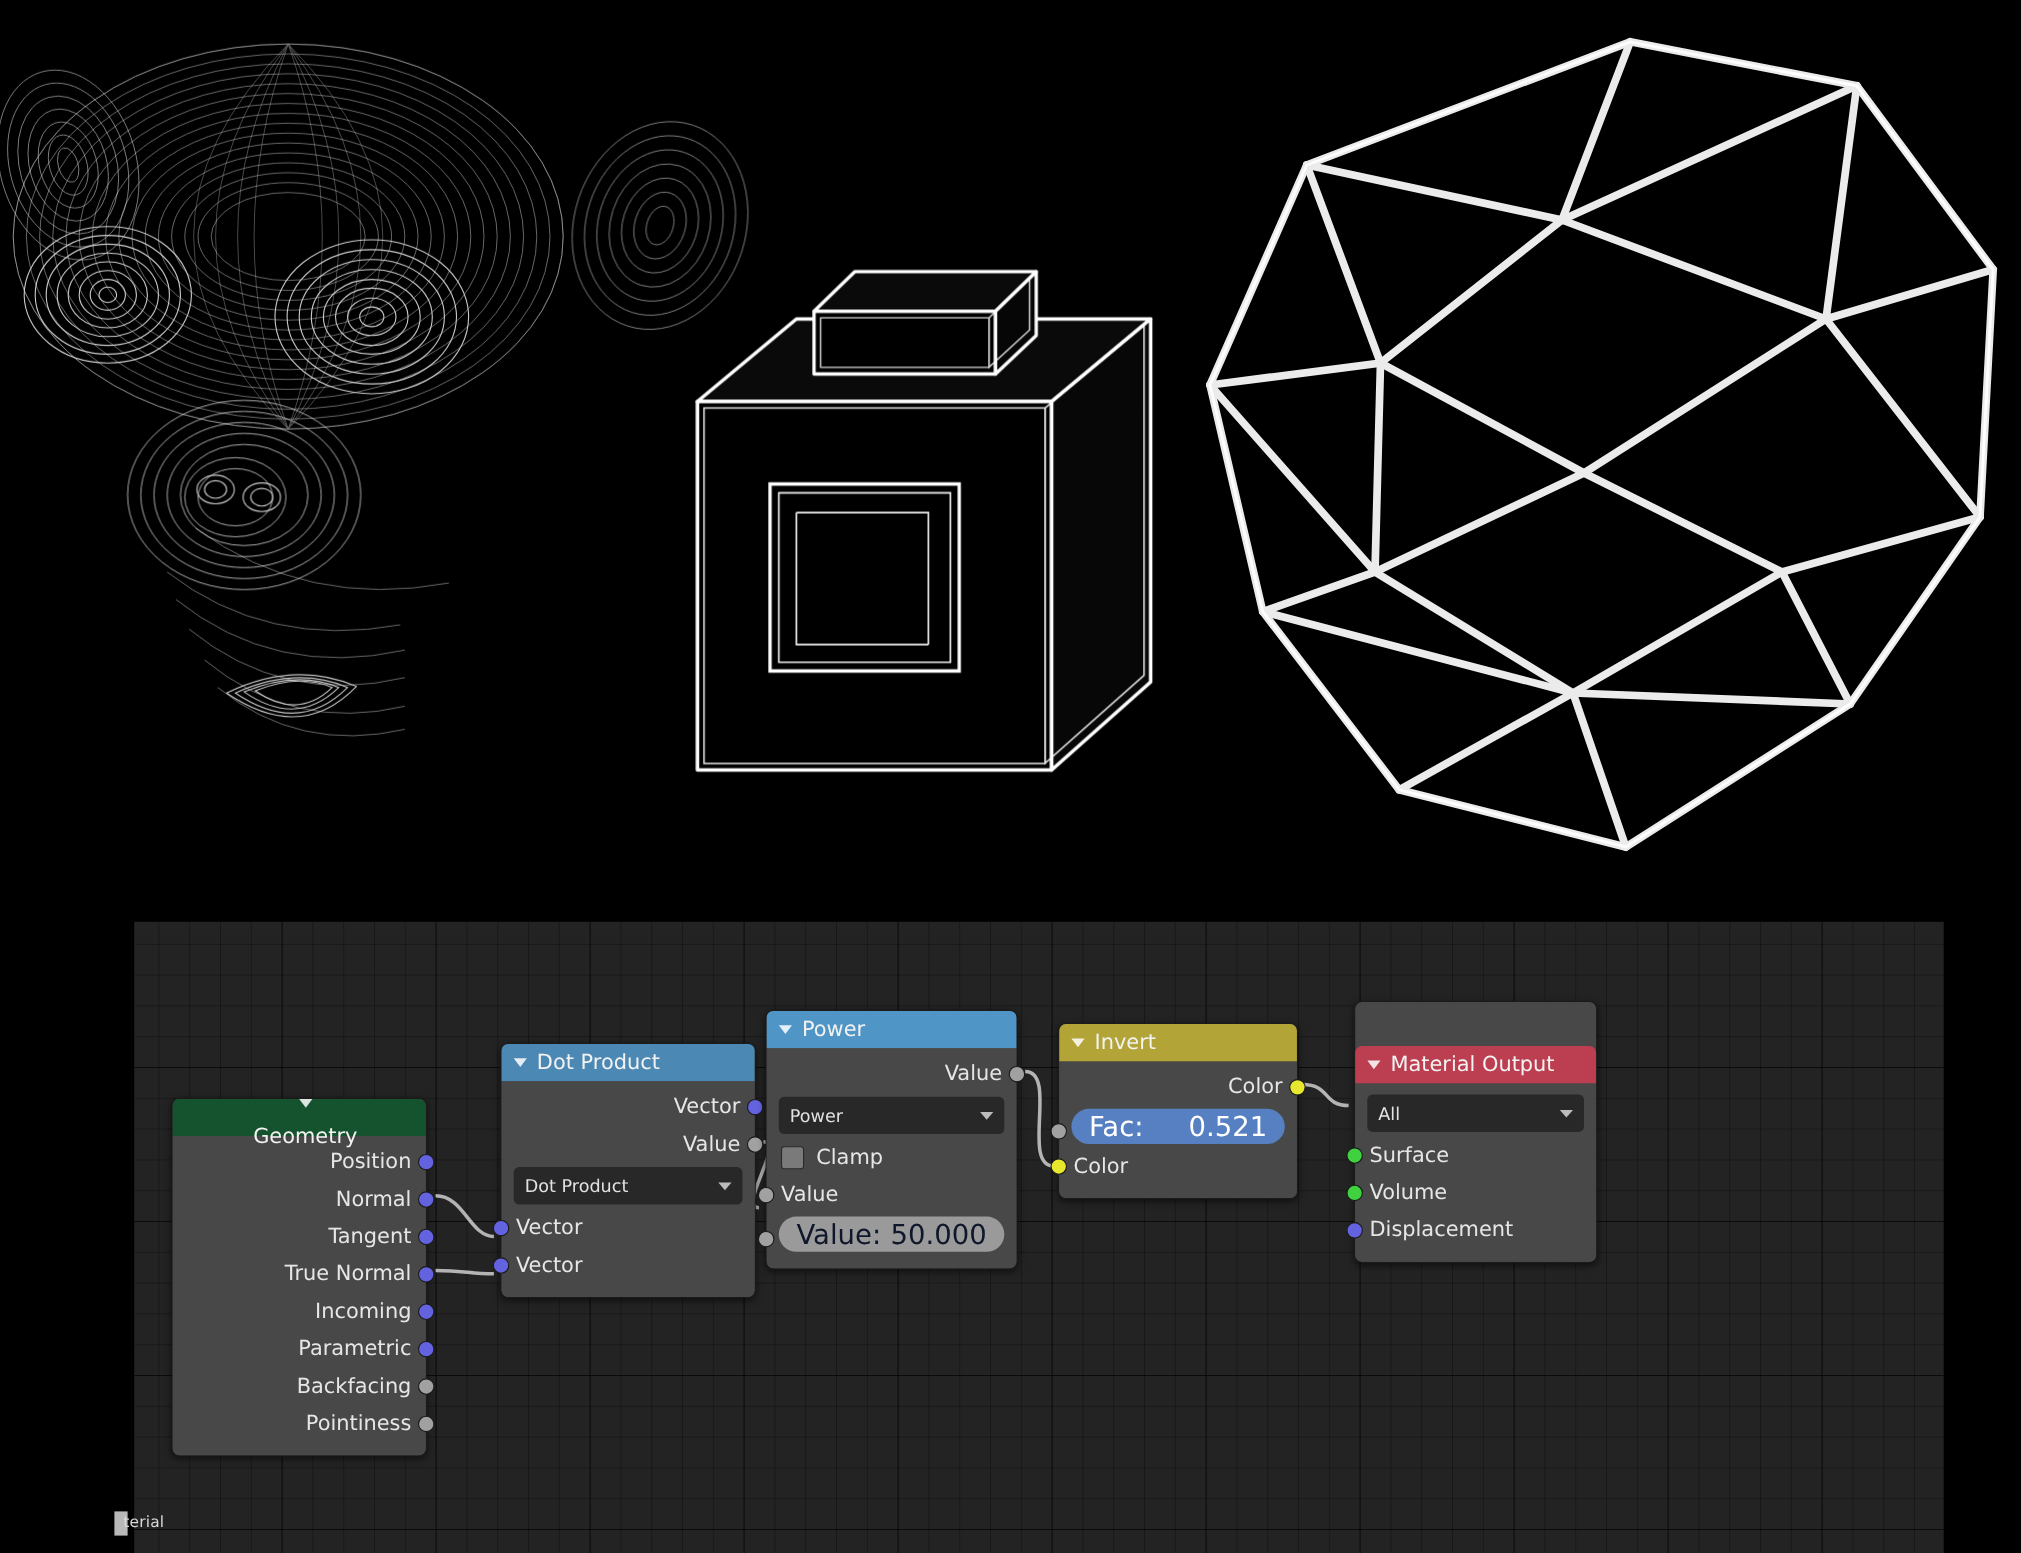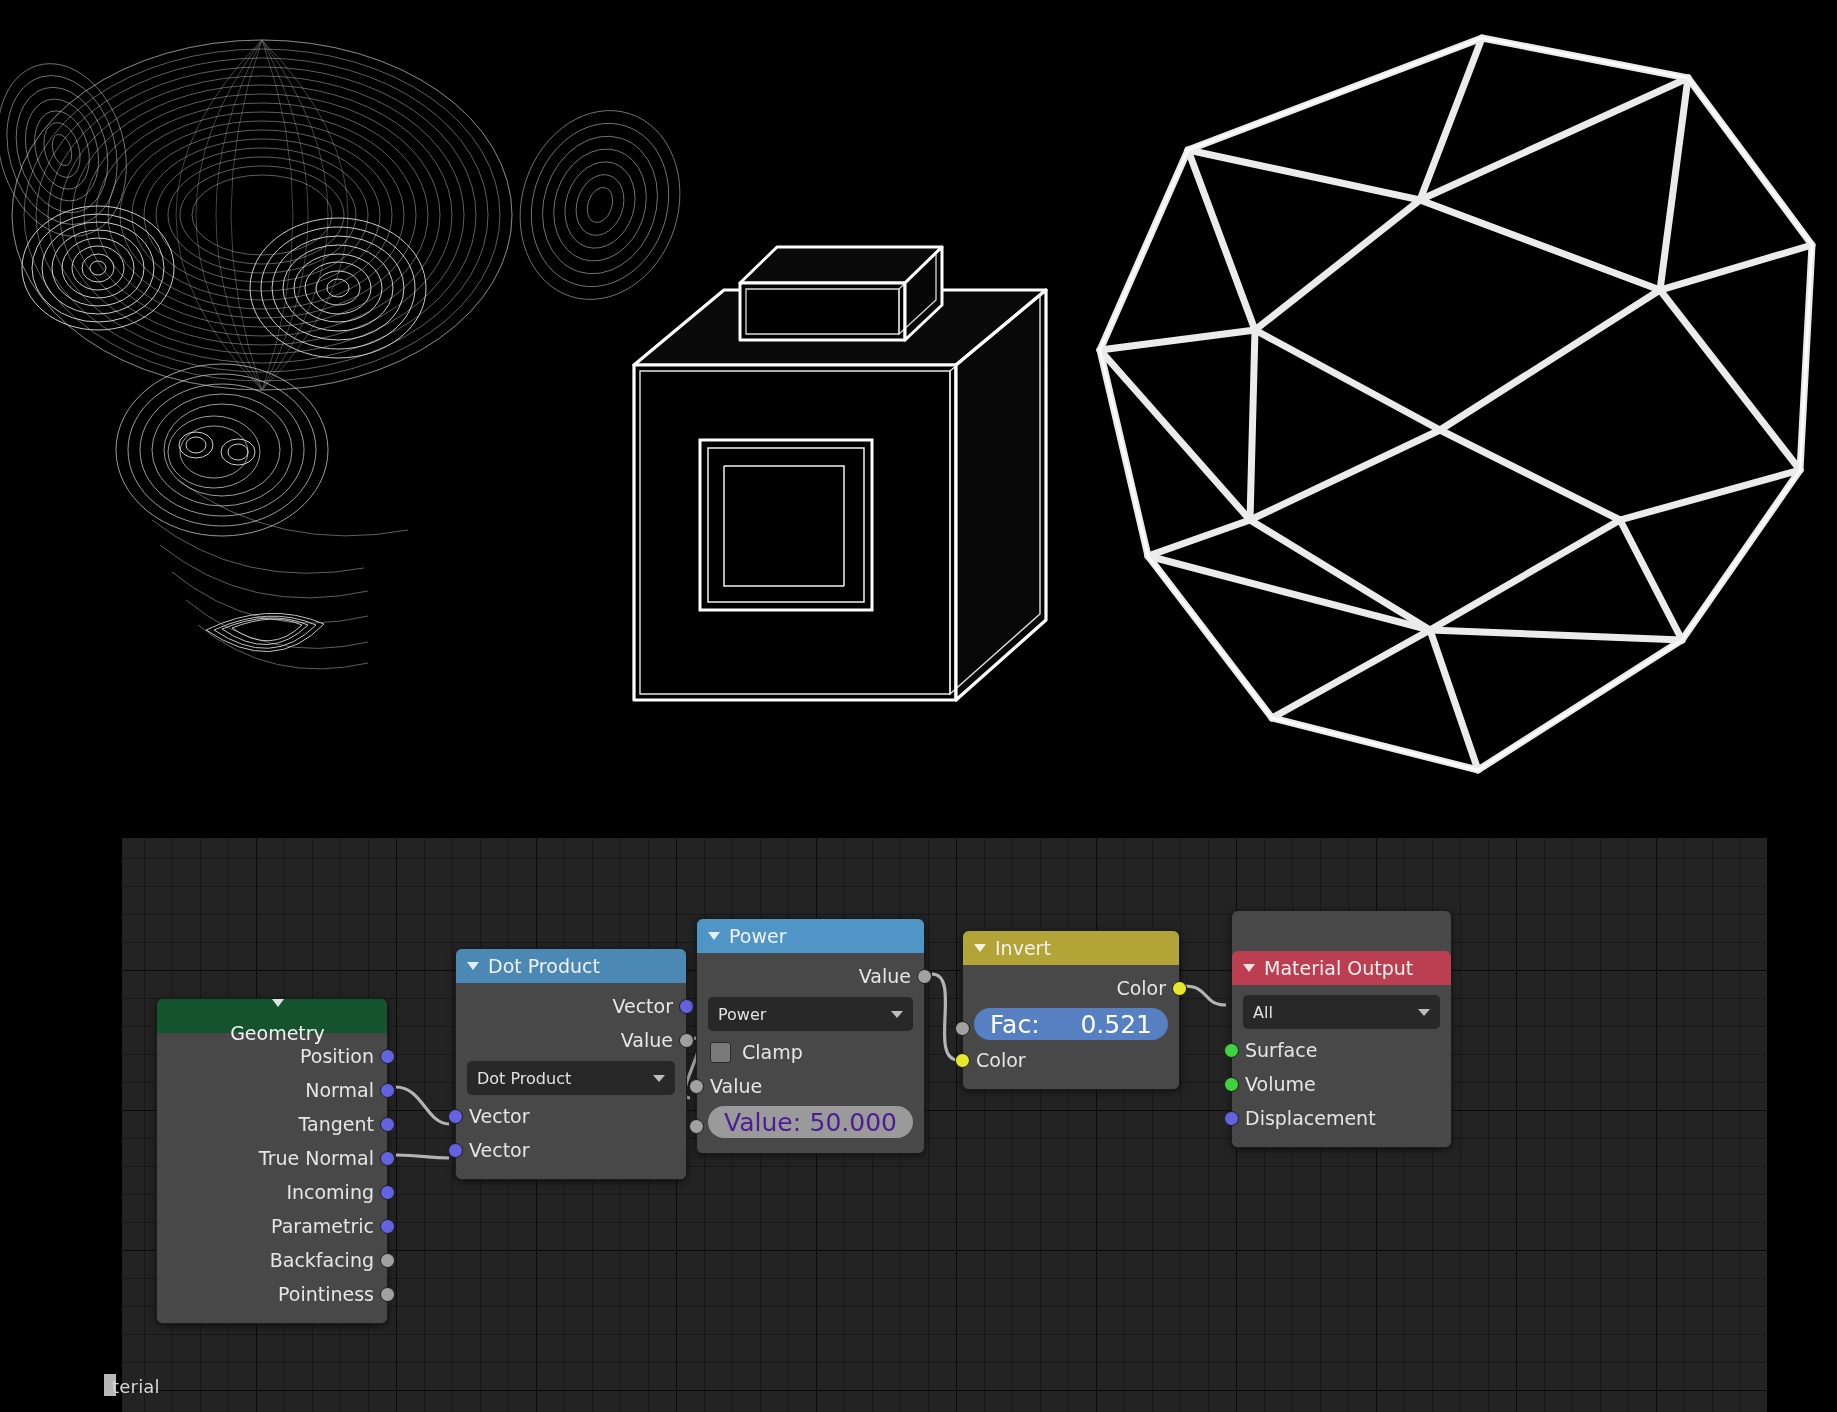--- a/index.html
+++ b/index.html
@@ -73,27 +73,27 @@
   .chev { width:0;height:0;border-left:6px solid transparent;border-right:6px solid transparent;
           border-top:7px solid #bdbdbd; }
   .checkrow { height:34px; display:flex; align-items:center; gap:11px; padding:0 13px;text-align:center; }
   .checkbox { width:21px;height:21px;border-radius:3px;background:#7a7a7a;border:1px solid #2a2a2a; }
   .slider {
     margin:3px 11px; height:32px; border-radius:16px;
     display:flex; align-items:center; justify-content:space-between;
     padding:0 16px; font-size:25px; color:#ffffff;
   }
   .slider.filled { background:#5680c2; }
-  .slider.plain  { background:#9a9a9a; color:#4c1d95; }
+  .slider.plain  { background:#9a9a9a; color:#0f172a; }
   .slider .lbl { }
   .slider .val { }
 
   #breadcrumb {
     position:absolute; left:112px; top:1376px;
-    font-size:18px; color:#d8d8d8; letter-spacing:.2px;
+    font-size:14px; color:#d8d8d8; letter-spacing:.2px;
   }
   #bc-clip { position:absolute; left:104px; top:1374px; width:12px; height:22px; background:#b8b8b8; }
 </style>
 </head>
 <body>
 <div id="root">
 
 <div id="viewport">
   <svg width="1837" height="838" viewBox="0 0 1837 838">
     <defs>

